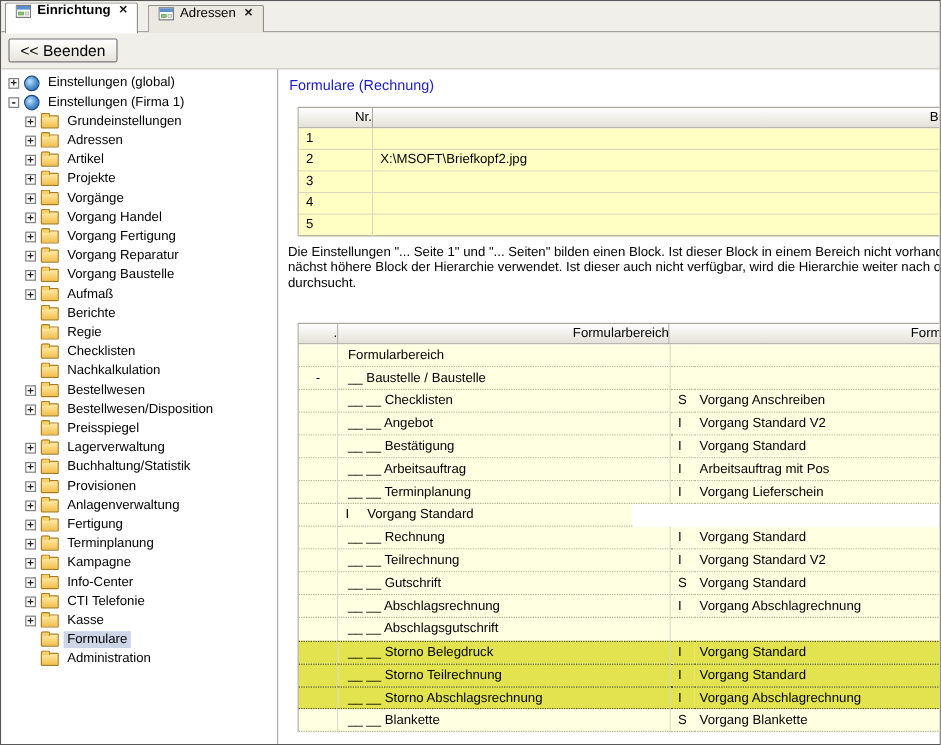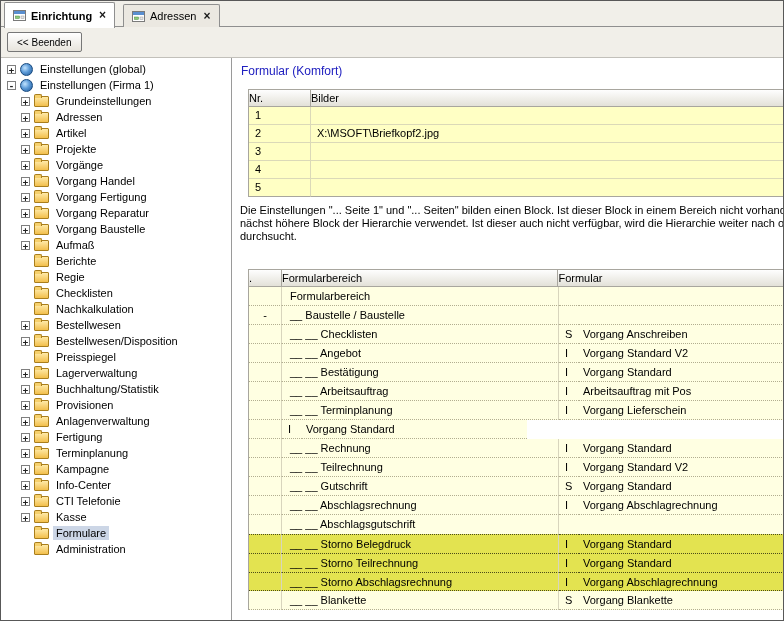--- a/index.html
+++ b/index.html
@@ -2,31 +2,31 @@
 <html><head>
 <meta charset="utf-8">
 <style>
   *{margin:0;padding:0;box-sizing:border-box}
   html,body{background:#d4d0c8}
   body{font-family:"Liberation Sans","DejaVu Sans",sans-serif;font-size:11px;color:#000}
   #window{position:relative;width:784px;height:621px;background:#fff;border:1px solid #585858;overflow:hidden}
 
   
   .tabstrip{position:absolute;left:0;top:0;width:100%;height:26px;background:#f1efe9;border-bottom:1px solid #8f8f8f}
-  .tab{position:absolute;top:3px;height:23px;display:flex;align-items:center;gap:5px;padding:0 8px;
+  .tab{position:absolute;top:3px;height:23px;display:flex;gap:5px;padding:0 8px;
        border:1px solid #8f8f8f;border-bottom:none;border-radius:2px 2px 0 0;background:#ebe8e1;cursor:default}
   .tab.active{top:1px;height:26px;background:#fff;z-index:3}
   .tab.active .tlb{font-weight:bold}
   .tab .x{font-weight:bold;font-size:12px;line-height:11px;color:#1a1a1a;cursor:pointer;margin-left:2px}
   .tab1{left:3px}.tab2{left:122px}
 
   
   .toolbar{position:absolute;left:0;top:26px;width:100%;height:31px;background:#f1efe9;border-bottom:1px solid #c2c0ba}
   .btn{position:absolute;left:6px;top:5px;height:20px;padding:0 9px;border:1px solid #777;border-radius:2px;
-       background:linear-gradient(#ffffff,#e7e4dc);font-family:inherit;font-size:10px;cursor:pointer}
+       background:linear-gradient(#ffffff,#e7e4dc);font-family:inherit;font-size:13px;cursor:pointer}
 
   
   .tree{position:absolute;left:0;top:57px;width:230px;height:563px;background:#fff;overflow:hidden;padding-top:3px}
   .tr{display:flex;align-items:center;height:16px;padding-left:6px;white-space:nowrap;cursor:default}
   .tr.l1{padding-left:20px}
   .e{flex:none;width:9px;height:9px;border:1px solid #7f7f7f;background:#fff;margin-right:4px;
      font:bold 9px/8px "DejaVu Sans Mono",monospace;text-align:center;color:#222}
   .e:empty{visibility:hidden}
   .fi{flex:none;width:15px;height:11px;position:relative;margin-right:4px;margin-top:1px;
       background:linear-gradient(#ffeaa8,#f2bf4c);border:1px solid #a97e1c;border-radius:1px}
@@ -40,21 +40,21 @@
   .vsep{position:absolute;left:230px;top:57px;width:1px;height:563px;background:#9a9a9a}
 
   
   .panel{position:absolute;left:231px;top:57px;right:0;bottom:0;background:#fff;overflow:hidden}
   .ptitle{position:absolute;left:9px;top:6px;color:#2020c0;font-size:12px}
 
   
   .t1{position:absolute;left:16px;top:31px;width:556px;border-left:1px solid #a8a69e}
   .hrow{display:flex;height:18px}
   .hc{background:linear-gradient(#fefefe,#e3e1d8);border:1px solid #a8a69e;border-left:none;
-      text-align:left;line-height:16px;overflow:hidden;white-space:nowrap}
+      text-align:right;line-height:16px;overflow:hidden;white-space:nowrap}
   .t1 .w1{width:62px}.t1 .w2{width:494px}
   .r1{display:flex;height:18px}
   .c1{background:#ffffc4;border-right:1px solid #dbd9b8;border-bottom:1px solid #dbd9b8;
       line-height:17px;padding-left:6px;overflow:hidden;white-space:nowrap}
   .r1:last-child .c1{border-bottom:1px solid #a8a69e}
 
   
   .info{position:absolute;left:8px;top:146px;width:560px;line-height:13px}
   .info div{white-space:nowrap;overflow:hidden}
 
@@ -257,21 +257,21 @@
     <div class="tr l1">
         <span class="e"></span>
         <span class="fi"></span>
         <span class="tl">Administration</span>
       </div>
   </div>
 
   <div class="vsep"></div>
 
   <div class="panel">
-    <div class="ptitle">Formular (Komfort)</div>
+    <div class="ptitle">Formulare (Rechnung)</div>
 
     <div class="t1">
       <div class="hrow">
         <div class="hc w1">Nr.</div>
         <div class="hc w2">Bilder</div>
       </div>
       <div class="r1">
           <div class="c1 w1">1</div>
           <div class="c1 w2"></div>
         </div>

